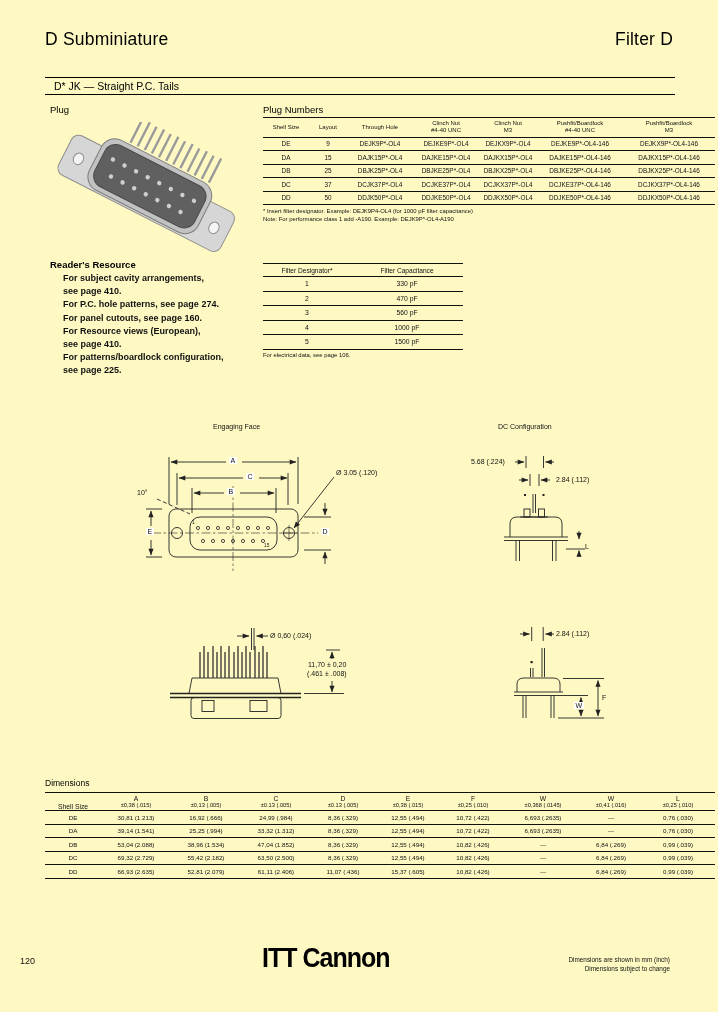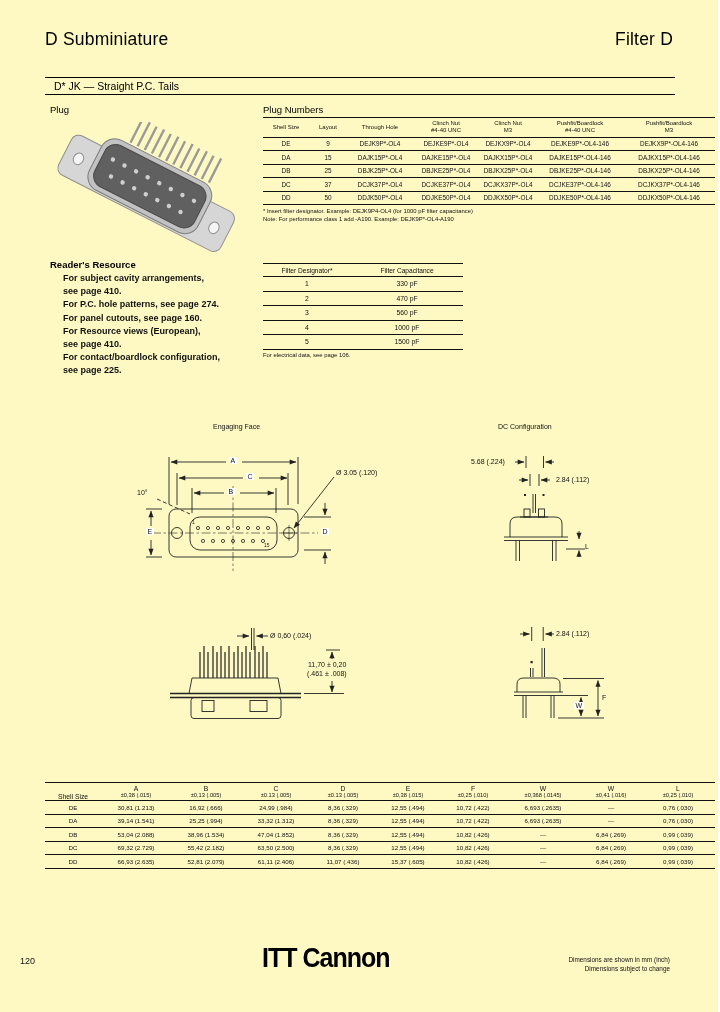--- a/index.html
+++ b/index.html
@@ -166,21 +166,21 @@
 
   <div class="abs" style="left:50px;top:259px;width:210px;font-weight:bold;">
     <div class="small-label">Reader's Resource</div>
     <div style="margin-top:2px;">
         <div class="rr-line">For subject cavity arrangements,</div>
         <div class="rr-line">see page 410.</div>
         <div class="rr-line">For P.C. hole patterns, see page 274.</div>
         <div class="rr-line">For panel cutouts, see page 160.</div>
         <div class="rr-line">For Resource views (European),</div>
         <div class="rr-line">see page 410.</div>
-        <div class="rr-line">For contact/boardlock configuration,</div>
+        <div class="rr-line">For patterns/boardlock configuration,</div>
         <div class="rr-line">see page 225.</div>
       </div>
   </div>
 
   <div class="abs" style="left:263px;top:263px;width:200px;">
     <table class="filter-table">
       <colgroup>
           <col style="width:88px">
           <col style="width:112px">
         </colgroup>
@@ -355,20 +355,21 @@
   <span class="dlabel" style="left:556px;top:475.5px;">2.84 (.112)</span>
   <span class="dlabel" style="left:585px;top:543px;">L</span>
   <span class="dlabel" style="left:270px;top:631.5px;">Ø 0,60 (.024)</span>
   <span class="dlabel" style="left:308px;top:660.5px;">11,70 ± 0,20</span>
   <span class="dlabel" style="left:307px;top:669.5px;">(.461 ± .008)</span>
   <span class="dlabel" style="left:556px;top:629.5px;">2.84 (.112)</span>
   <span class="dlabel bg" style="left:574px;top:702px;">W</span>
   <span class="dlabel" style="left:602px;top:694px;">F</span>
 
   <div class="abs" style="left:45px;top:778px;width:670px;">
+    <div class="small-label" style="font-size:8.5px;">Dimensions</div>
     <table class="dims-table">
       <colgroup>
         <col style="width:56px">
           <col style="width:70px">
           <col style="width:70px">
           <col style="width:70px">
         <col style="width:64px">
           <col style="width:66px">
           <col style="width:64px">
           <col style="width:76px">

